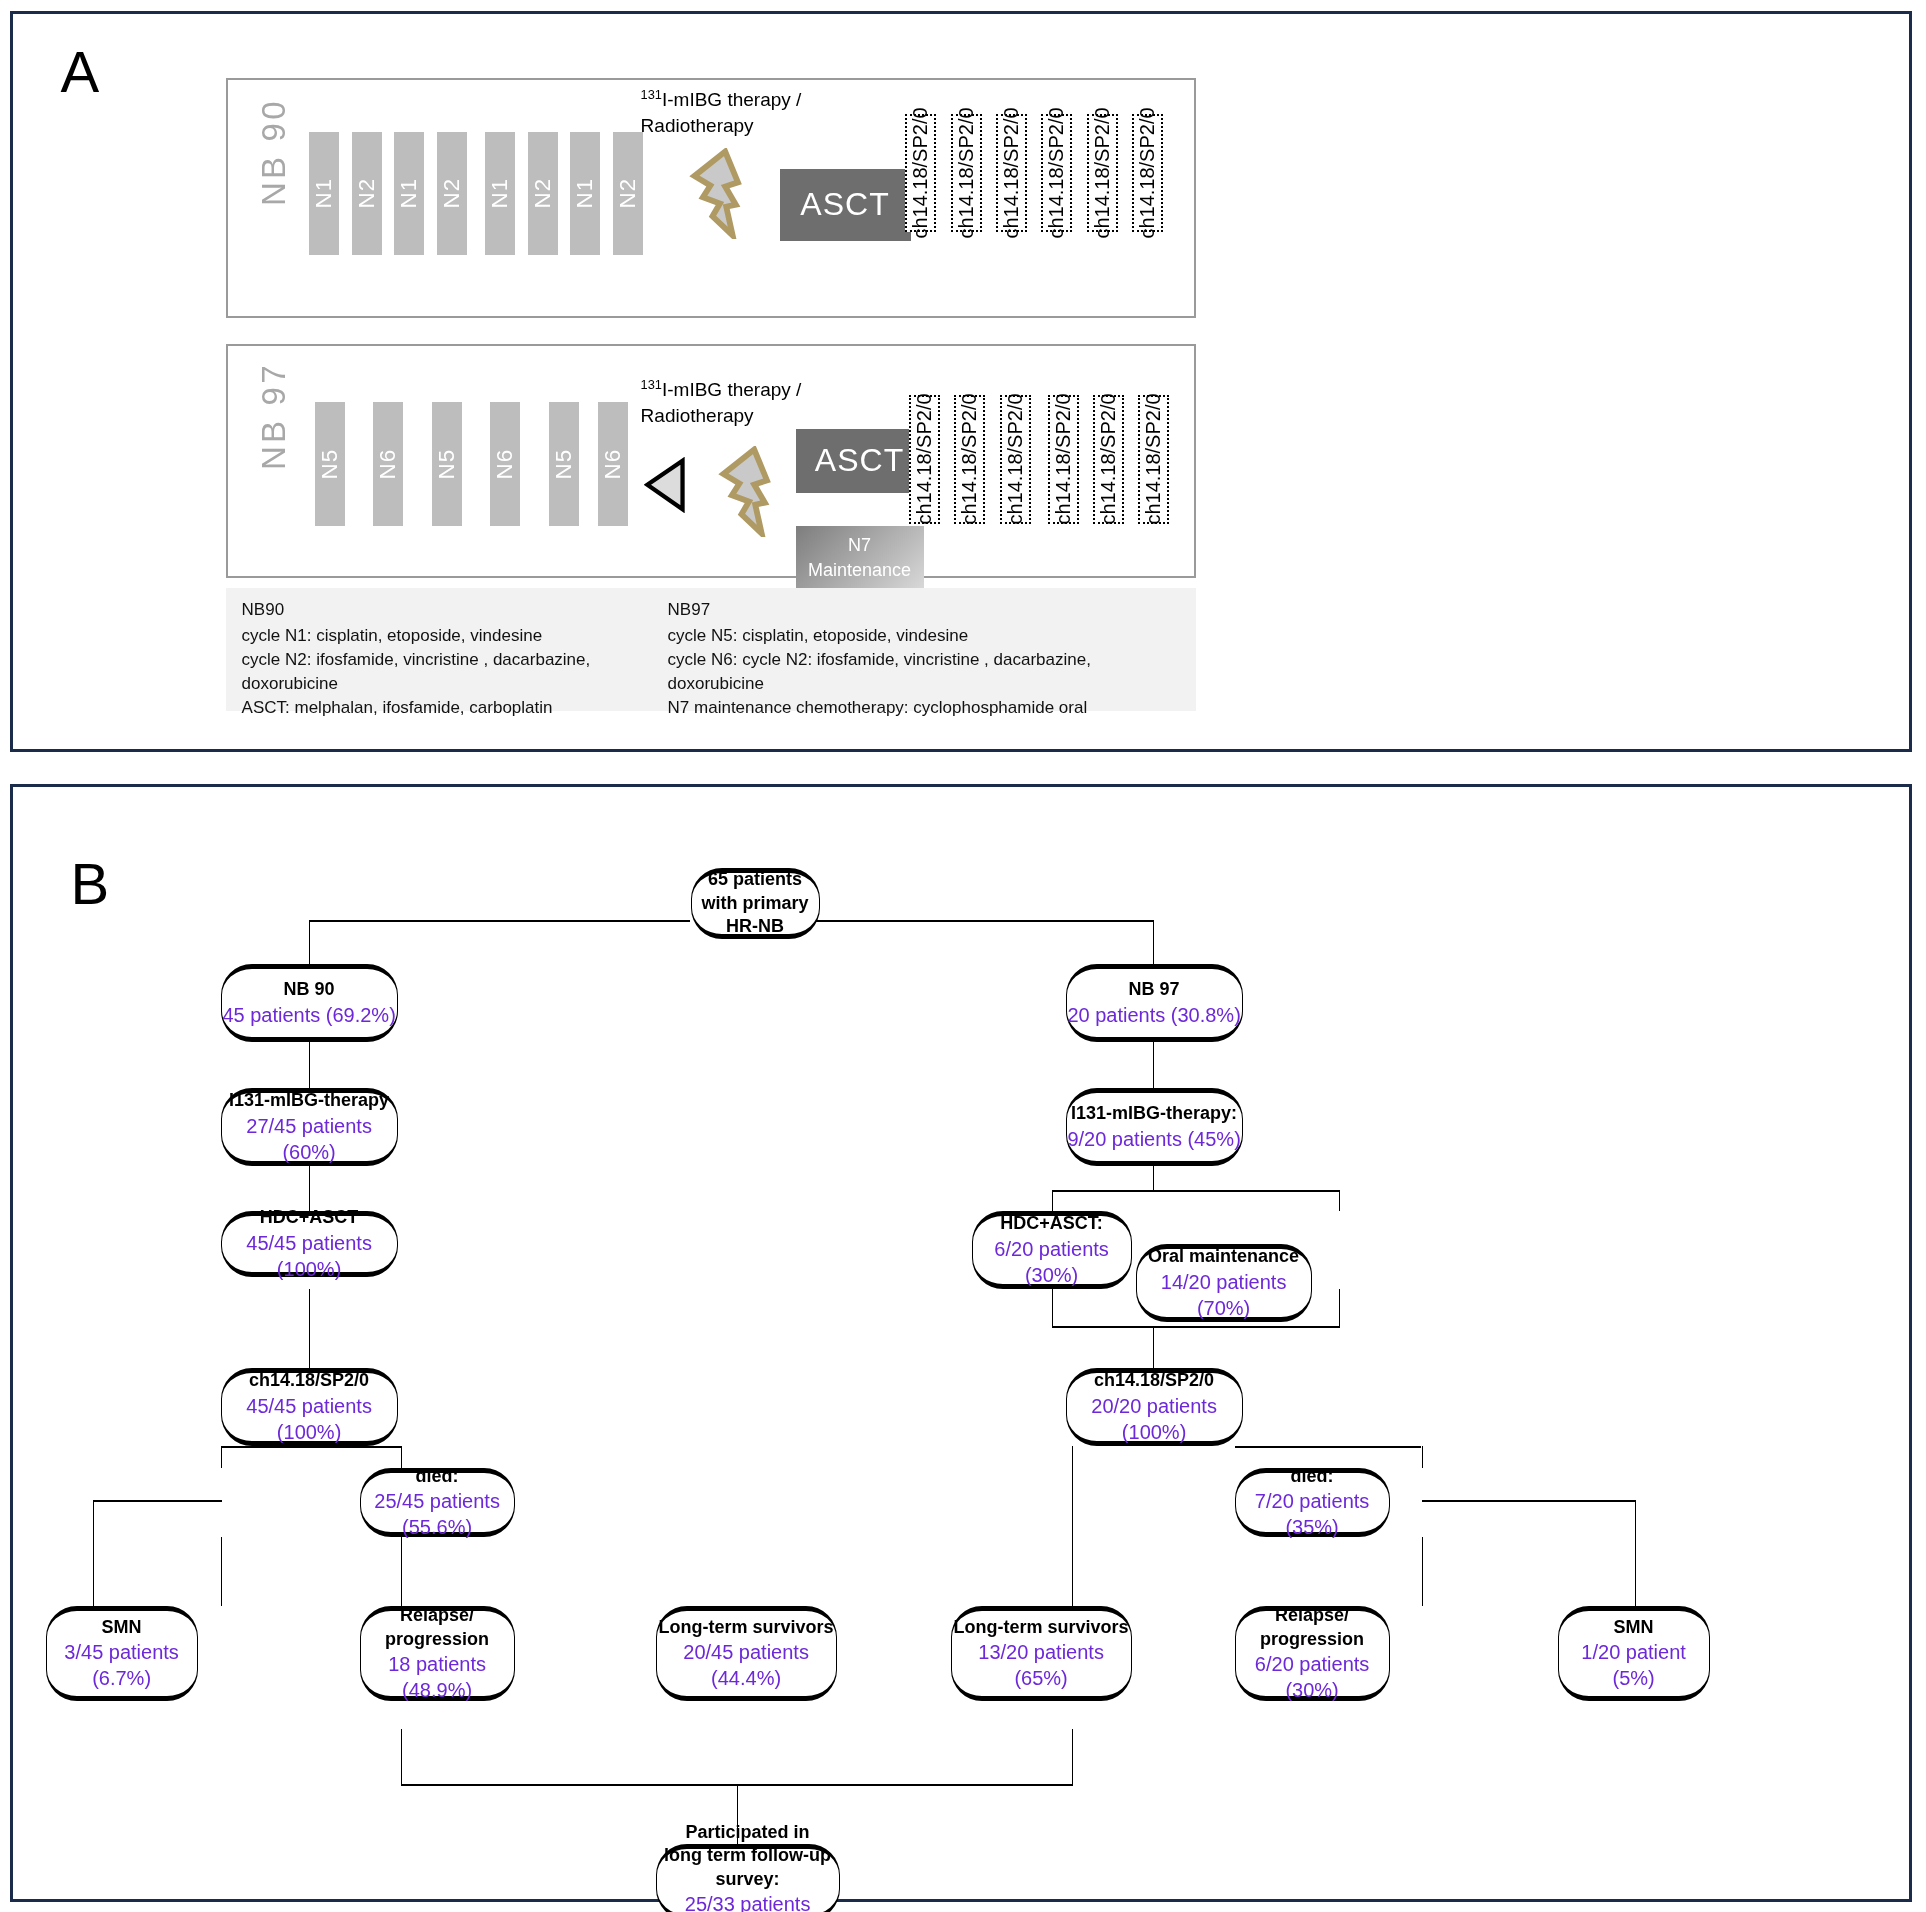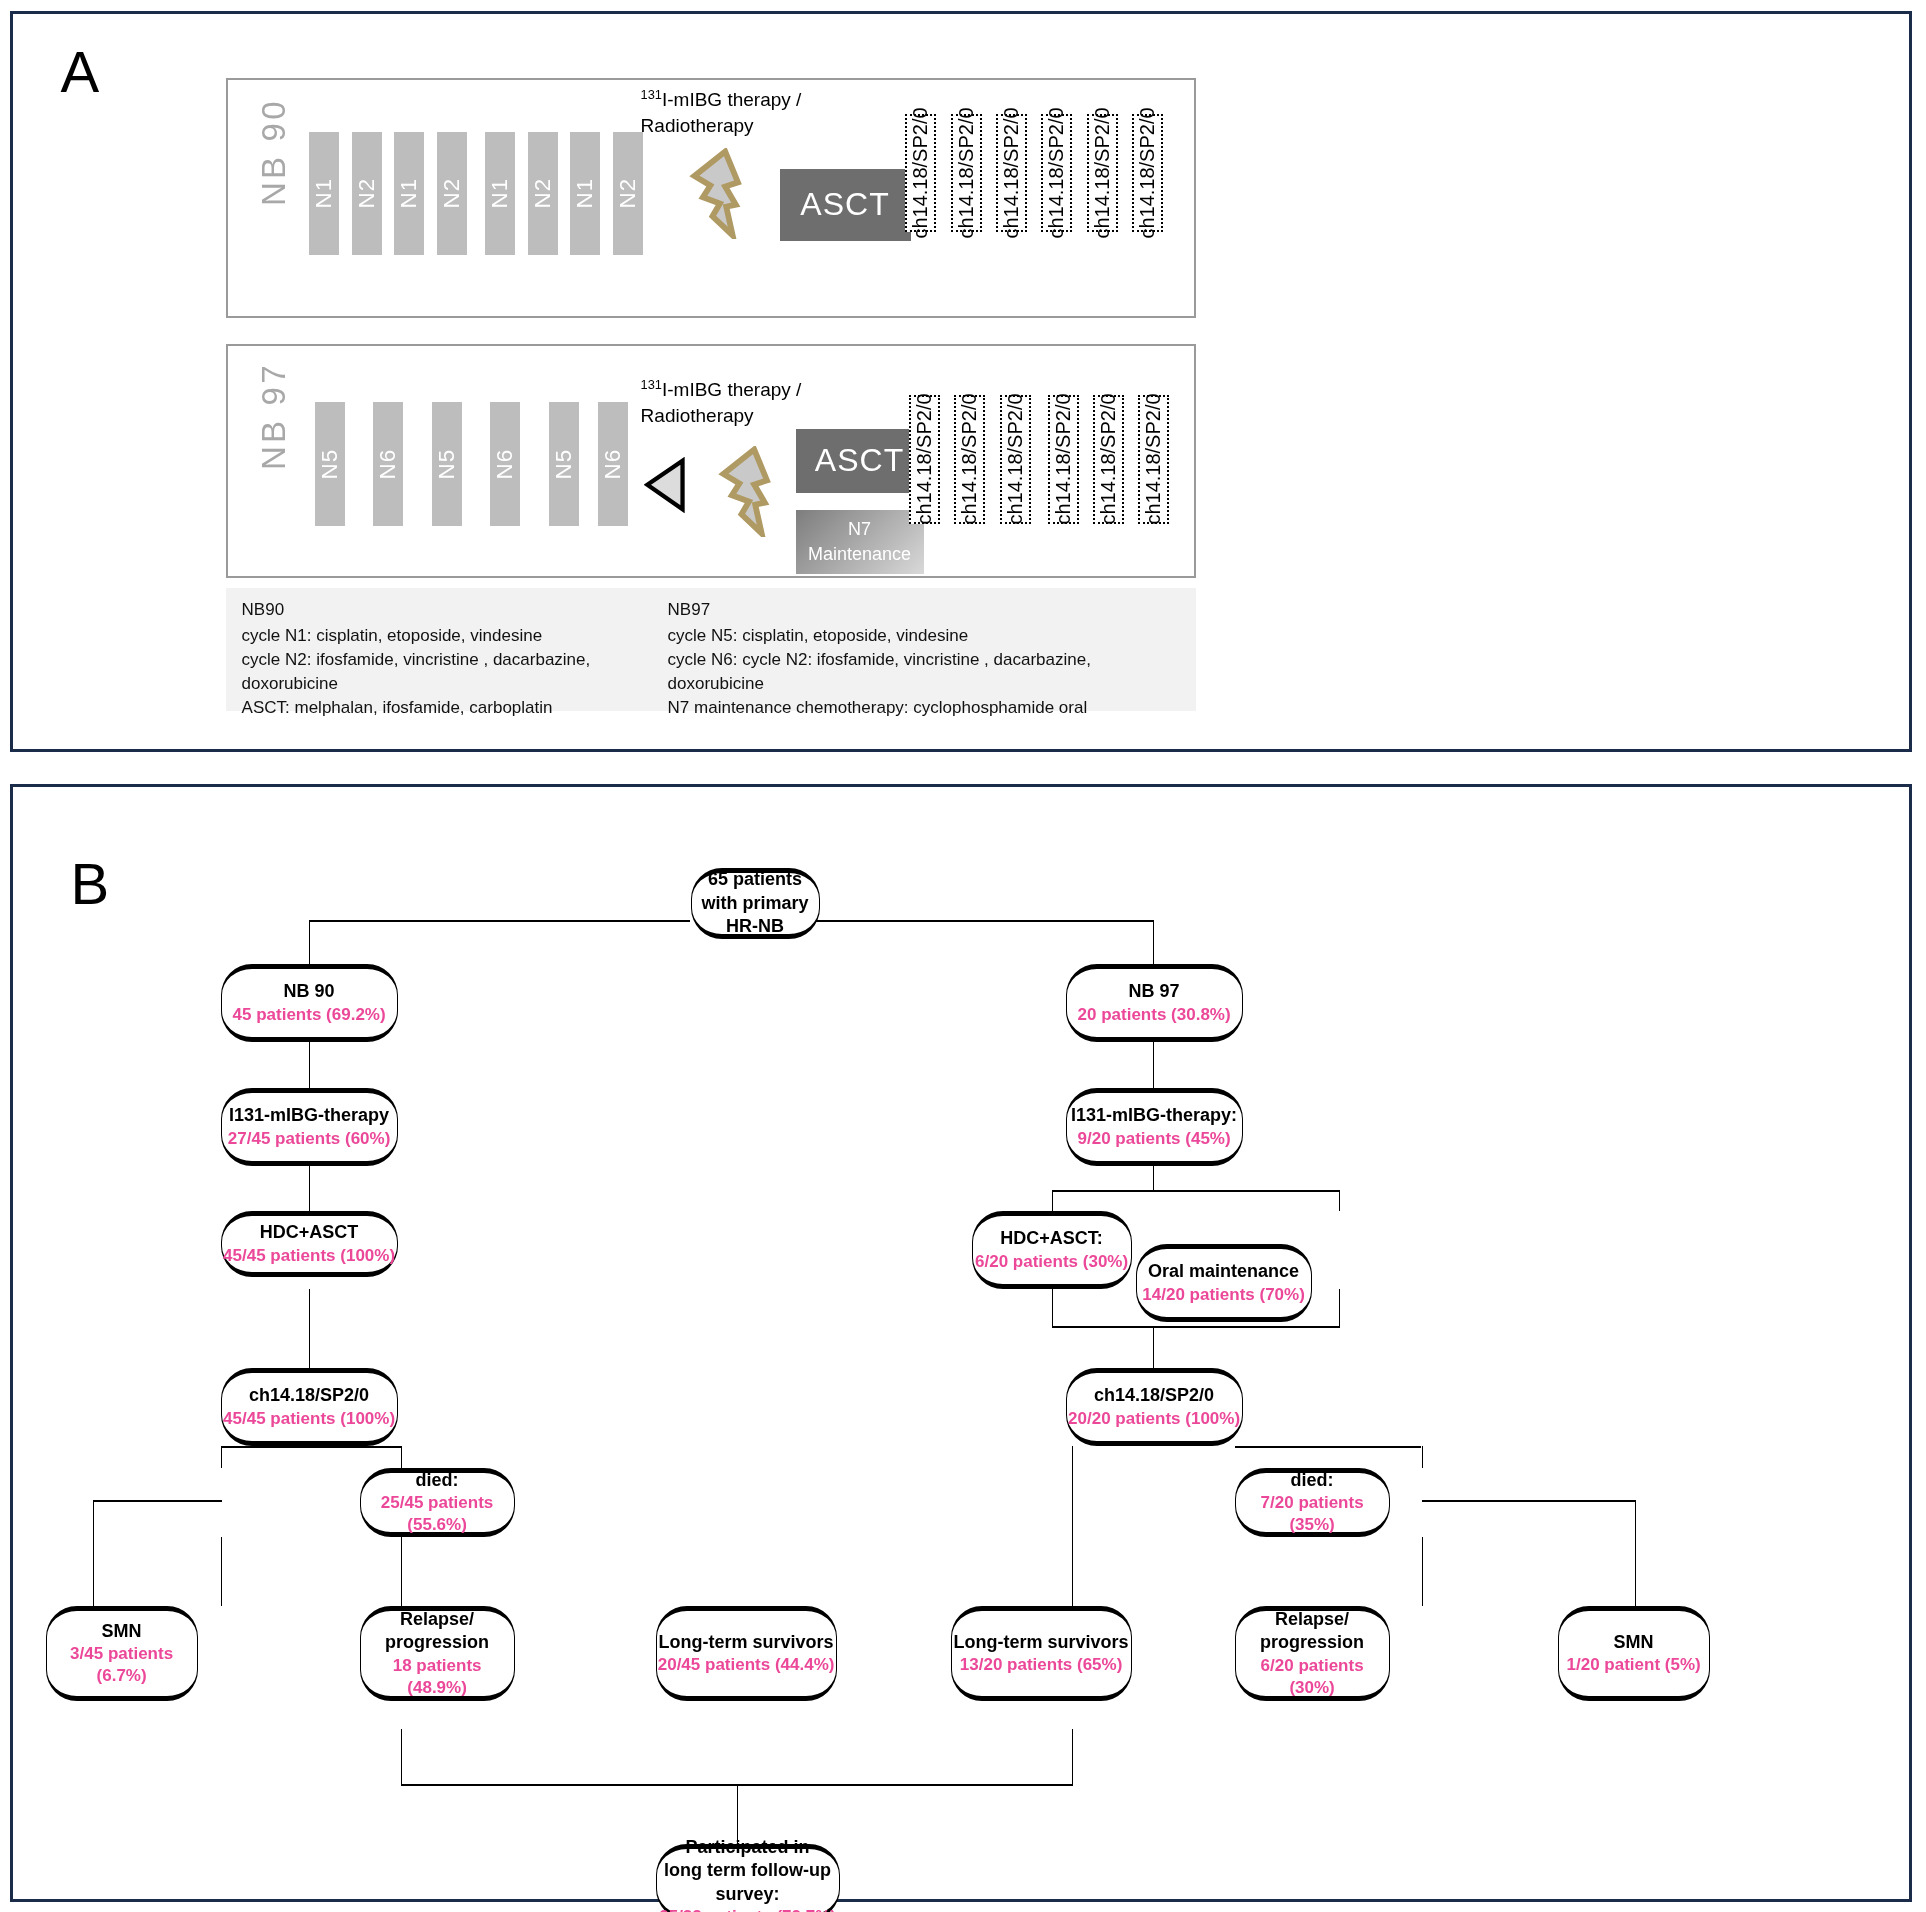--- a/index.html
+++ b/index.html
@@ -31,41 +31,41 @@
 
   .irradiation-label{position:absolute;font-size:19px;color:#000;line-height:1.38;
                      white-space:nowrap;}
   .irradiation-label sup{font-size:12.8px;vertical-align:super;}
 
   .asct-box{position:absolute;background:#6e6e6e;display:flex;align-items:center;
             justify-content:center;color:#ffffff;font-size:32px;letter-spacing:1.1px;}
 
   .n7-box{position:absolute;display:flex;flex-direction:column;align-items:center;
           justify-content:center;color:#ffffff;font-size:18px;line-height:1.35;
-          background:linear-gradient(135deg,#7d7d7d 0%,#a6a6a6 45%,#d9d9d9 100%);}
+          background:linear-gradient(135deg,#7d7d7d 0%,#a6a6a6 45%,#d9d9d9 100%);margin-top:16px;}
 
   .ab-box{position:absolute;border:2.7px dotted #000;background:#ffffff;box-sizing:border-box;}
   .ab-box span{position:absolute;left:50%;top:50%;font-size:20px;color:#000;white-space:nowrap;
                transform:translate(-50%,-50%) rotate(-90deg);}
 
   
   #legend{position:absolute;left:213px;top:574px;width:970px;height:123px;background:#f2f2f2;}
   .legend-col{position:absolute;top:10.7px;font-size:17px;color:#111;line-height:1.42;}
   .legend-col .head{margin-bottom:1.6px;}
   #legend-nb90{left:16px;width:405px;}
   #legend-nb97{left:442px;width:512px;}
 
   
   .flow-box{position:absolute;background:#ffffff;box-sizing:border-box;
             border-left:1.6px solid #000;border-right:1.6px solid #000;
             border-top:5.9px solid #000;border-bottom:5.9px solid #000;
             display:flex;flex-direction:column;align-items:center;justify-content:center;
             text-align:center;z-index:3;border-radius:31px;}
   .flow-box .ttl{font-size:18px;font-weight:bold;color:#000;line-height:1.3;}
-  .flow-box .sub{font-size:17px;font-weight:700;color:#ec4899;line-height:1.3;}
+  .flow-box .sub{font-size:20px;font-weight:400;color:#6d28d9;line-height:1.3;}
 
   
   .ln{position:absolute;background:#000;z-index:1;}
   .lnv{width:1.6px;}
   .lnh{height:1.6px;}
 </style>
 </head>
 <body>
 
 <div class="panel" id="panel-a">

